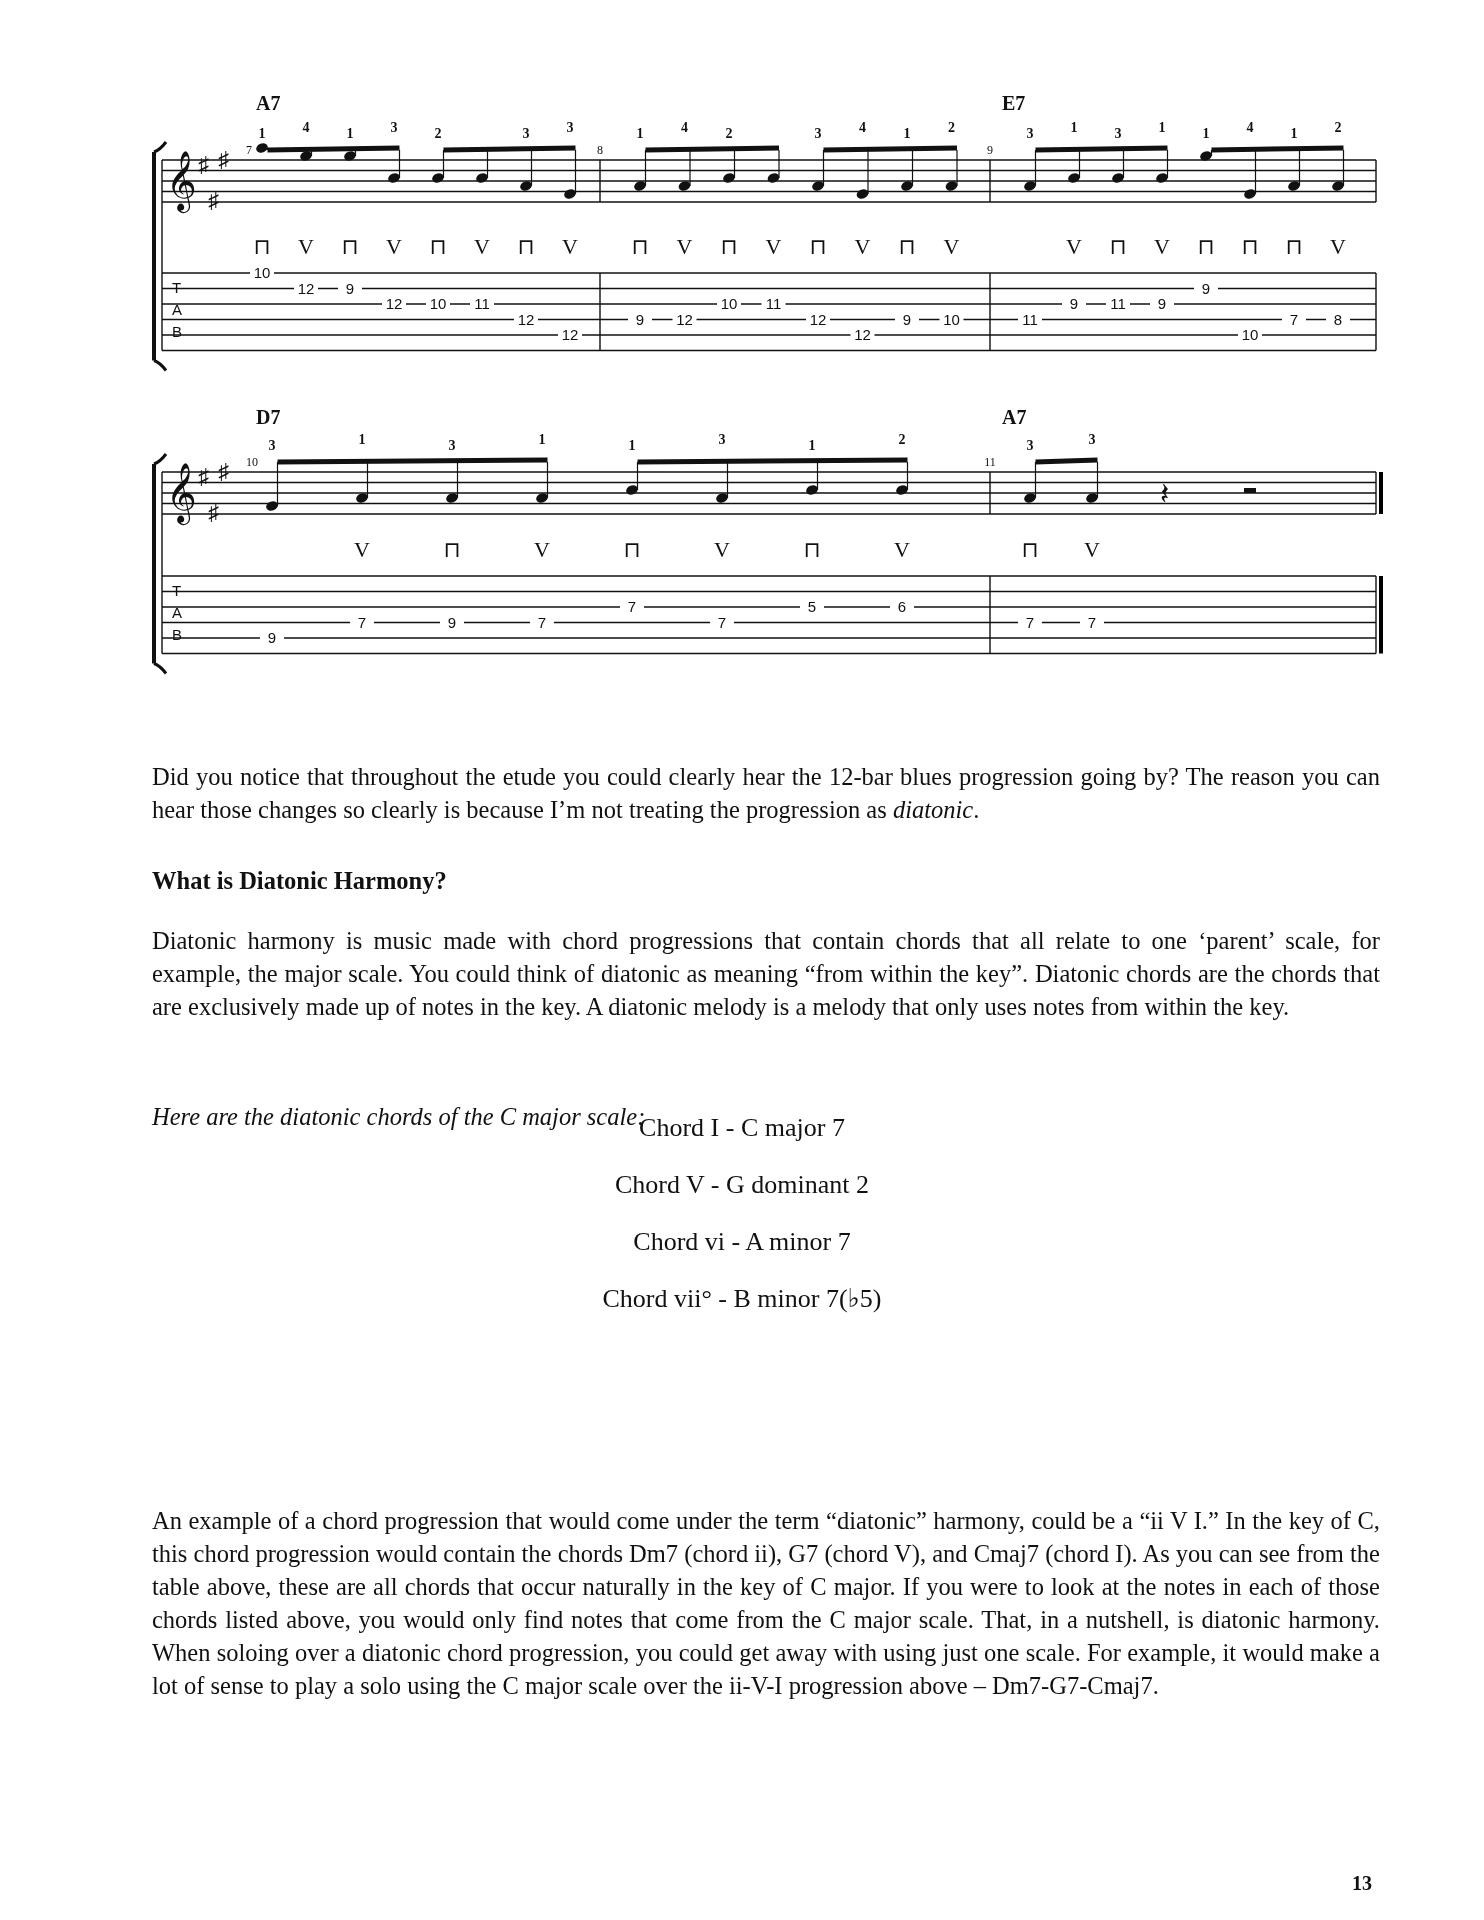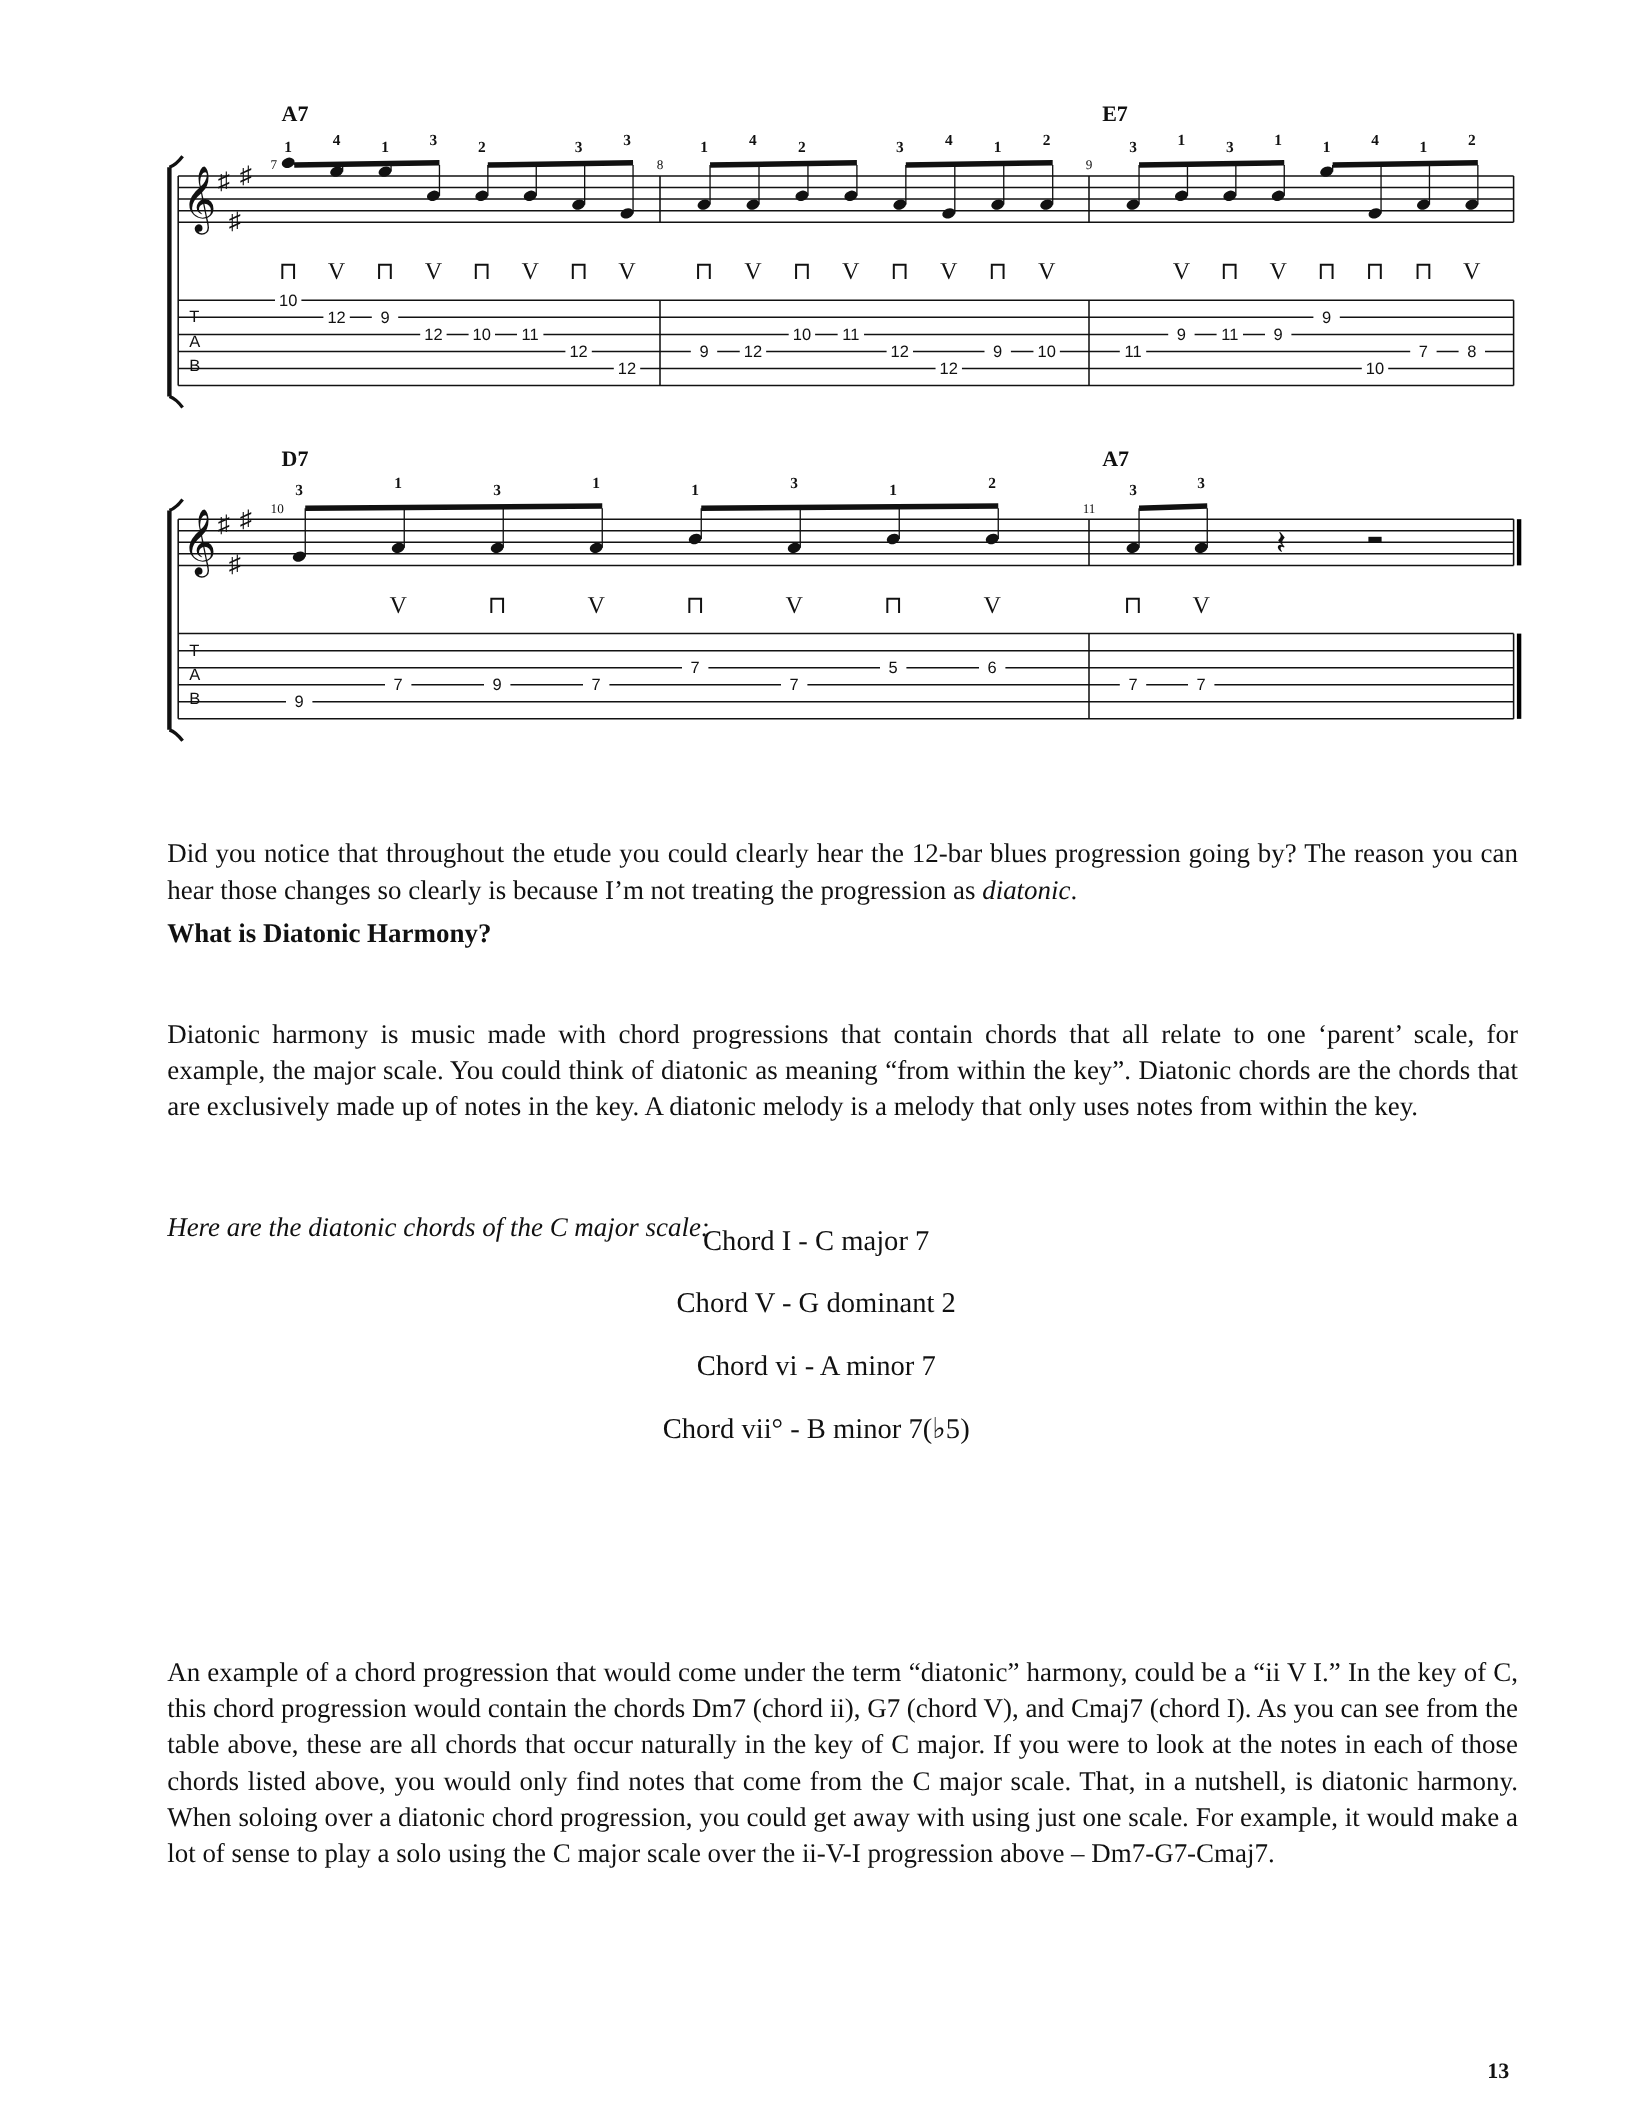--- a/index.html
+++ b/index.html
@@ -5,21 +5,21 @@
   html, body { margin: 0; padding: 0; background: #ffffff; }
   body { width: 1484px; height: 1920px; position: relative; overflow: hidden; color: #111; font-family: "Liberation Serif", serif; }
   svg.score { position: absolute; left: 0; top: 0; }
   .mtxt { font-family: "Liberation Serif", serif; fill: #111; }
   .tabnum { font-family: "Liberation Sans", sans-serif; font-size: 15px; fill: #111; }
   .finger { font-family: "Liberation Serif", serif; font-weight: bold; font-size: 14px; fill: #111; }
   .chordsym { font-family: "Liberation Serif", serif; font-weight: bold; font-size: 20px; fill: #111; }
   .measnum { font-family: "Liberation Serif", serif; font-size: 12px; fill: #111; }
   .text-block { position: absolute; left: 152px; width: 1228px; font-size: 24.5px; line-height: 33px; text-align: justify; }
   .p1 { top: 760px; }
-  .heading { position: absolute; left: 152px; top: 835px; font-size: 24.5px; font-weight: bold; }
+  .heading { position: absolute; left: 152px; top: 867px; font-size: 24.5px; font-weight: bold; }
   .p2 { top: 894px; margin-top: 30px; }
   .p3 { top: 1100px; font-style: italic; }
   .chord-list { position: absolute; left: 0; width: 1484px; top: 1099px; text-align: center; font-size: 26px; }
   .chord-list div { height: 57px; line-height: 57px; }
   .p4 { top: 1504px; }
   .page-num { position: absolute; left: 1352px; top: 1824px; font-size: 20px; font-weight: bold; margin-top: 48px; }
 </style>
 </head>
 <body>
 

